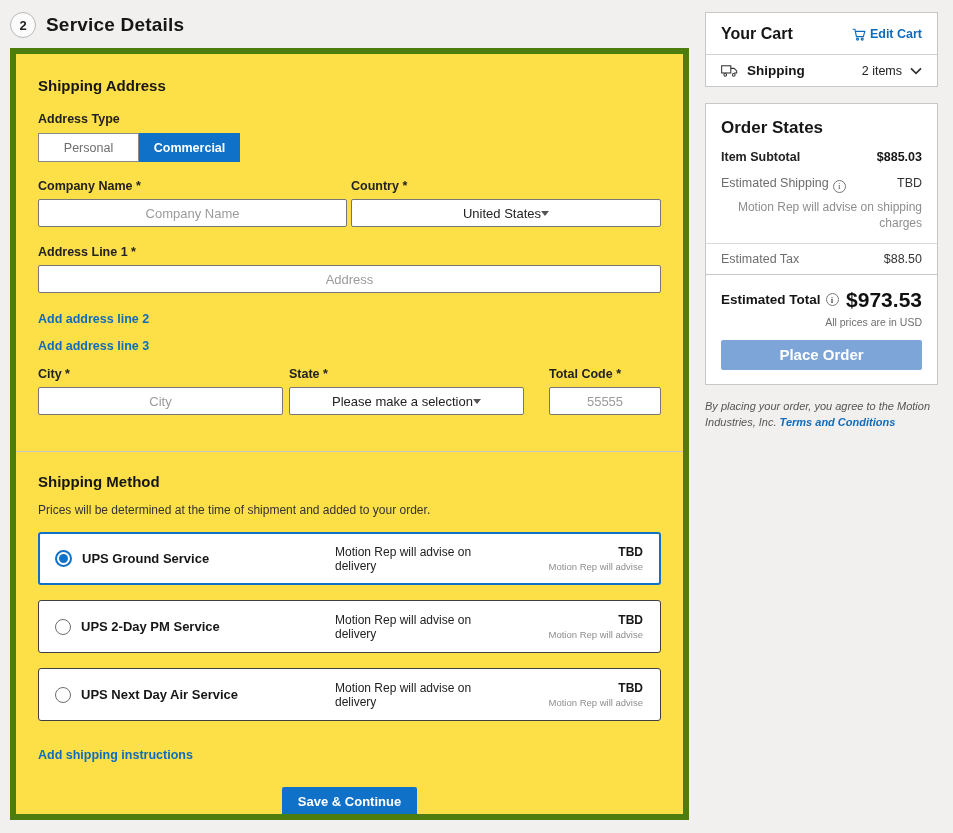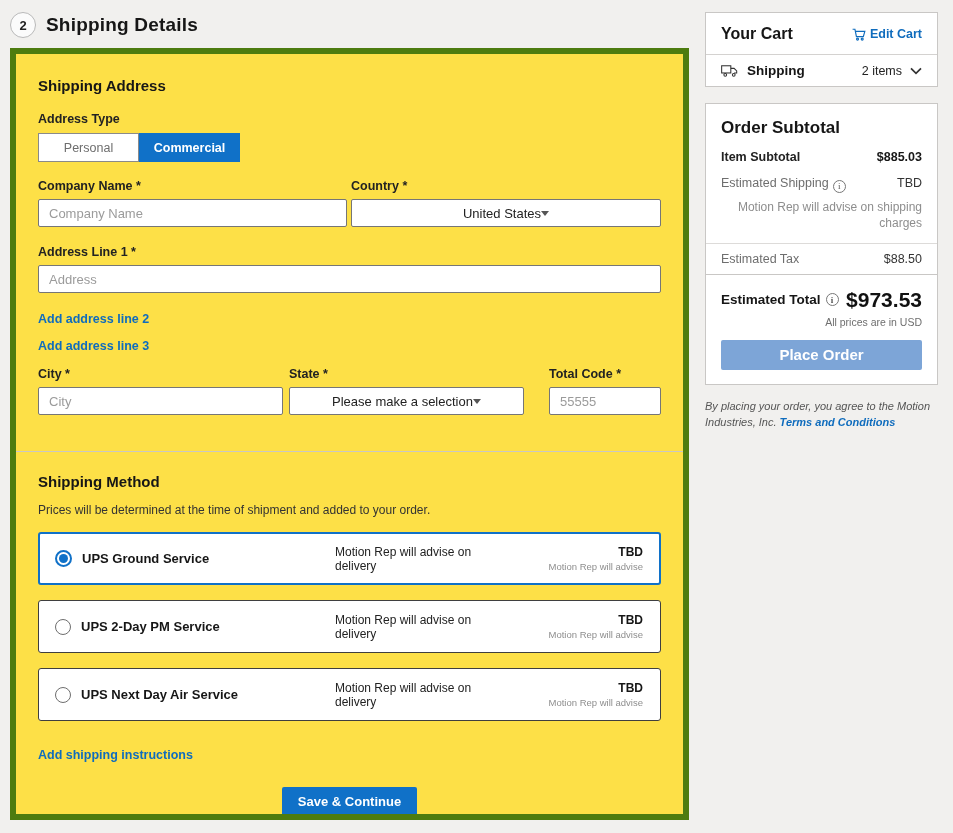--- a/index.html
+++ b/index.html
@@ -45,20 +45,21 @@
     font-family:"Liberation Sans", sans-serif;
   }
   .toggle-btn.off { background:#fff; border:1px solid #8a8a8a; color:#6e6e6e; }
   .toggle-btn.on  { background:#1071c8; border:1px solid #1071c8; color:#fff; font-weight:bold; }
 
   
   .text-input {
     height:28px; width:100%; border:1px solid #767676; background:#fff;
     padding:0 10px; font-size:13px; color:#222; border-radius:2px;
     font-family:"Liberation Sans", sans-serif;
+    text-align:center;
   }
   .text-input::placeholder { color:#9b9b9b; }
   .select {
     height:28px; width:100%; border:1px solid #767676; background:#fff;
     padding:0 10px; font-size:13px; color:#222; border-radius:2px;
     display:flex; align-items:center; justify-content:center; cursor:pointer;
   }
   .caret-down {
     width:0; height:0; border-left:4.5px solid transparent;
     border-right:4.5px solid transparent; border-top:5.5px solid #555;
@@ -170,21 +171,21 @@
 </style>
 </head>
 <body>
 
 <div class="page">
 
   <div class="page-header">
     <div class="step-badge">
       <span>2</span>
     </div>
-    <div class="page-title">Shipping Details</div>
+    <div class="page-title">Service Details</div>
   </div>
 
   <div class="main-card">
 
     <div class="section address-section">
       <div class="section-heading">Shipping Address</div>
 
       <div class="address-type">
         <span class="field-label">Address Type</span>
         <div class="toggle">
@@ -318,21 +319,21 @@
             <svg width="12" height="8" viewBox="0 0 12 8" fill="none" stroke="#333" stroke-width="1.7">
               <path d="M1 1.4 L6 6.4 L11 1.4"></path>
             </svg>
           </span>
         </span>
       </div>
     </div>
 
     <div class="side-card summary-card">
       <div class="summary-top">
-        <div class="summary-title">Order Subtotal</div>
+        <div class="summary-title">Order States</div>
 
         <div class="sum-row">
           <span class="sum-label">Item Subtotal</span>
           <span class="sum-value">$885.03</span>
         </div>
 
         <div class="sum-row">
           <span class="sum-label gray"><span>Estimated Shipping</span><span class="info-icon"></span></span>
           <span class="sum-value normal">TBD</span>
         </div>

